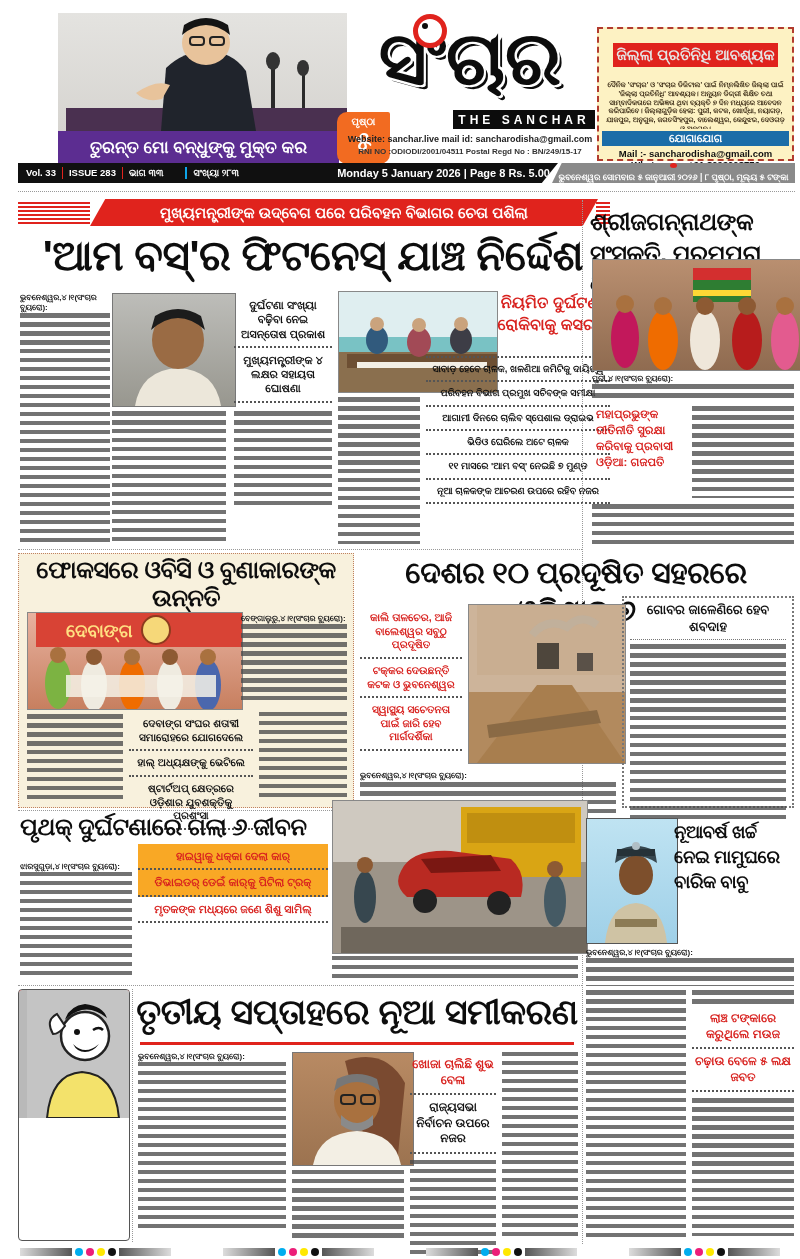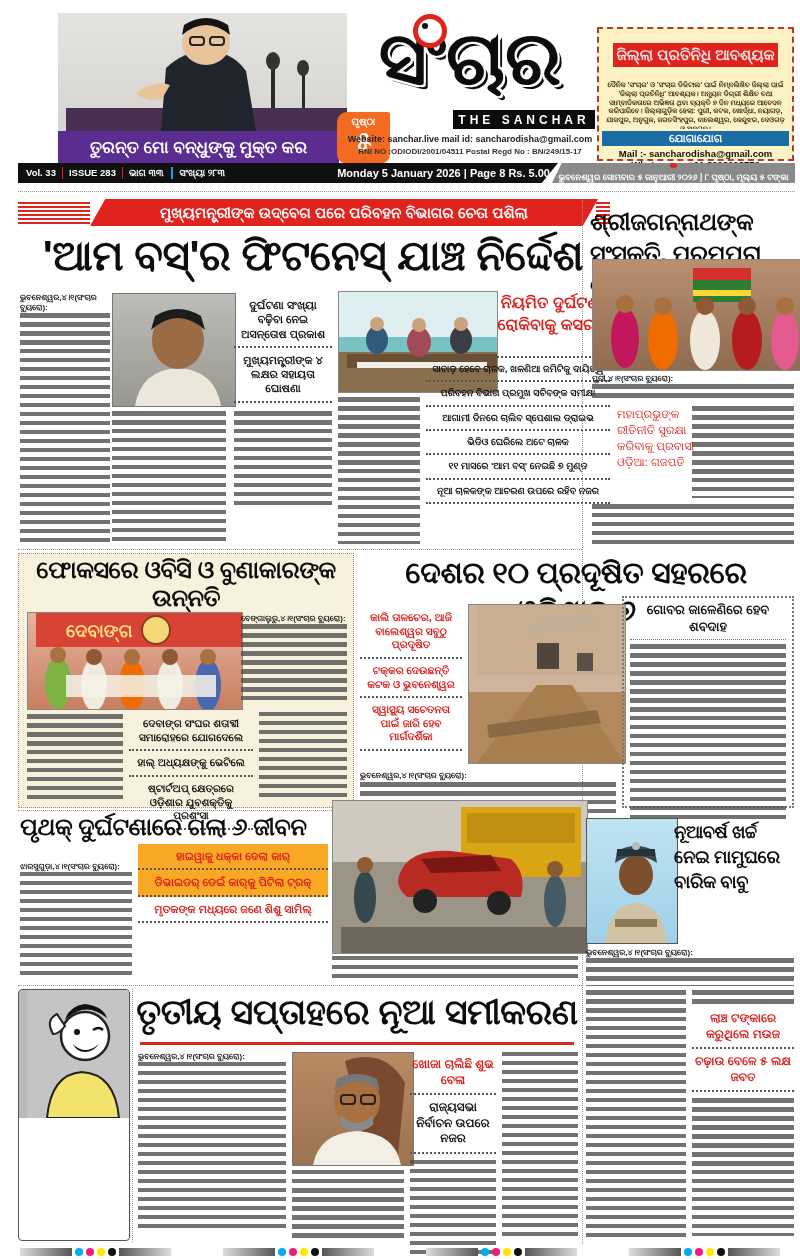--- a/index.html
+++ b/index.html
@@ -73,21 +73,21 @@
       <span>ଯୋଗାଯୋଗ</span>
     </div>
     <div style="text-align:center;font-weight:bold;font-size:9.5px;color:#111;">Mail :- sancharodisha@gmail.com</div>
     <div style="text-align:center;font-weight:bold;font-size:9.5px;color:#111;">Whatsapp :- +91 8093008776</div>
   </div>
 
   <div class="abs bar-black" style="left:18px;top:163px;width:540px;height:20px;clip-path:polygon(0 0,100% 0,97% 100%,0 100%);padding:0 8px;box-sizing:border-box;justify-content:space-between;">
     <span style="font-size:9.5px;display:flex;gap:6px;">
       <span style="border-right:1px solid #e0231d;padding-right:6px;">Vol. 33</span>
       <span style="border-right:1px solid #e0231d;padding-right:6px;">ISSUE 283</span>
-      <span style="border-right:2px solid #0ea5e9;padding-right:8px;">ଭାଗ ୩୩</span>
+      <span style="border-right:2px solid #0ea5e9;padding-right:22px;">ଭାଗ ୩୩</span>
       <span>ସଂଖ୍ୟା ୨୮୩</span>
     </span>
     <span style="font-size:11px;">Monday 5 January 2026 | Page 8 Rs. 5.00</span>
   </div>
   <div class="abs" style="left:552px;top:163px;width:243px;height:20px;background:#8a8a8a;clip-path:polygon(4% 0,100% 0,100% 100%,0 100%);
               display:flex;align-items:center;justify-content:center;gap:4px;flex-direction:column;">
     <span style="width:7px;height:7px;border-radius:50%;background:#e0231d;"></span>
     <span style="color:#fff;font-weight:bold;font-size:8.5px;">ଭୁବନେଶ୍ୱର ସୋମବାର ୫ ଜାନୁଆରୀ ୨୦୨୬ | ୮ ପୃଷ୍ଠା, ମୂଲ୍ୟ ୫ ଟଙ୍କା</span>
   </div>
 
@@ -161,21 +161,21 @@
       <ellipse cx="146" cy="80" rx="15" ry="30" fill="#b71c1c"></ellipse>
       <circle cx="146" cy="46" r="9" fill="#8d5a33"></circle>
       <ellipse cx="184" cy="80" rx="14" ry="30" fill="#e35b8f"></ellipse>
       <circle cx="184" cy="46" r="9" fill="#a9713f"></circle>
     </svg>
   </div>
   <div class="abs" style="left:592px;top:374px;width:202px;">
     <div class="dl">ପୁରୀ,୪।୧(ସଂଚାର ବ୍ୟୁରୋ):</div>
     <div class="ft" style="height:18px;"></div>
   </div>
-  <div class="abs red" style="left:617px;top:406px;width:92px;font-weight:normal;font-size:11.5px;line-height:1.4;">ମହାପ୍ରଭୁଙ୍କ ରୀତିନୀତି ସୁରକ୍ଷା କରିବାକୁ ପ୍ରବାସୀ ଓଡ଼ିଆ: ଗଜପତି</div>
+  <div class="abs red" style="left:596px;top:406px;width:92px;font-weight:bold;font-size:11.5px;line-height:1.4;">ମହାପ୍ରଭୁଙ୍କ ରୀତିନୀତି ସୁରକ୍ଷା କରିବାକୁ ପ୍ରବାସୀ ଓଡ଼ିଆ: ଗଜପତି</div>
   <div class="abs ft" style="left:692px;top:406px;width:102px;height:92px;"></div>
   <div class="abs ft" style="left:592px;top:504px;width:202px;height:40px;"></div>
 
   <div class="dotrule" style="left:18px;top:549px;width:564px;"></div>
   <div class="abs" style="left:18px;top:553px;width:336px;height:255px;background:#f8f1dd;border:1px dotted #c08060;box-sizing:border-box;">
     <div class="headline center" style="font-size:24px;margin-top:2px;">ଫୋକସରେ ଓବିସି ଓ ବୁଣାକାରଙ୍କ ଉନ୍ନତି</div>
     <div class="photo" style="left:8px;top:58px;width:206px;height:96px;background:linear-gradient(#e8b2a0,#c77f5f);border:1px solid #888;">
       <svg width="206" height="96">
         <rect x="0" y="0" width="206" height="34" fill="#d84335"></rect>
         <text x="30" y="24" font-size="18" fill="#ffe082" font-weight="bold">ଦେବାଙ୍ଗ</text>

